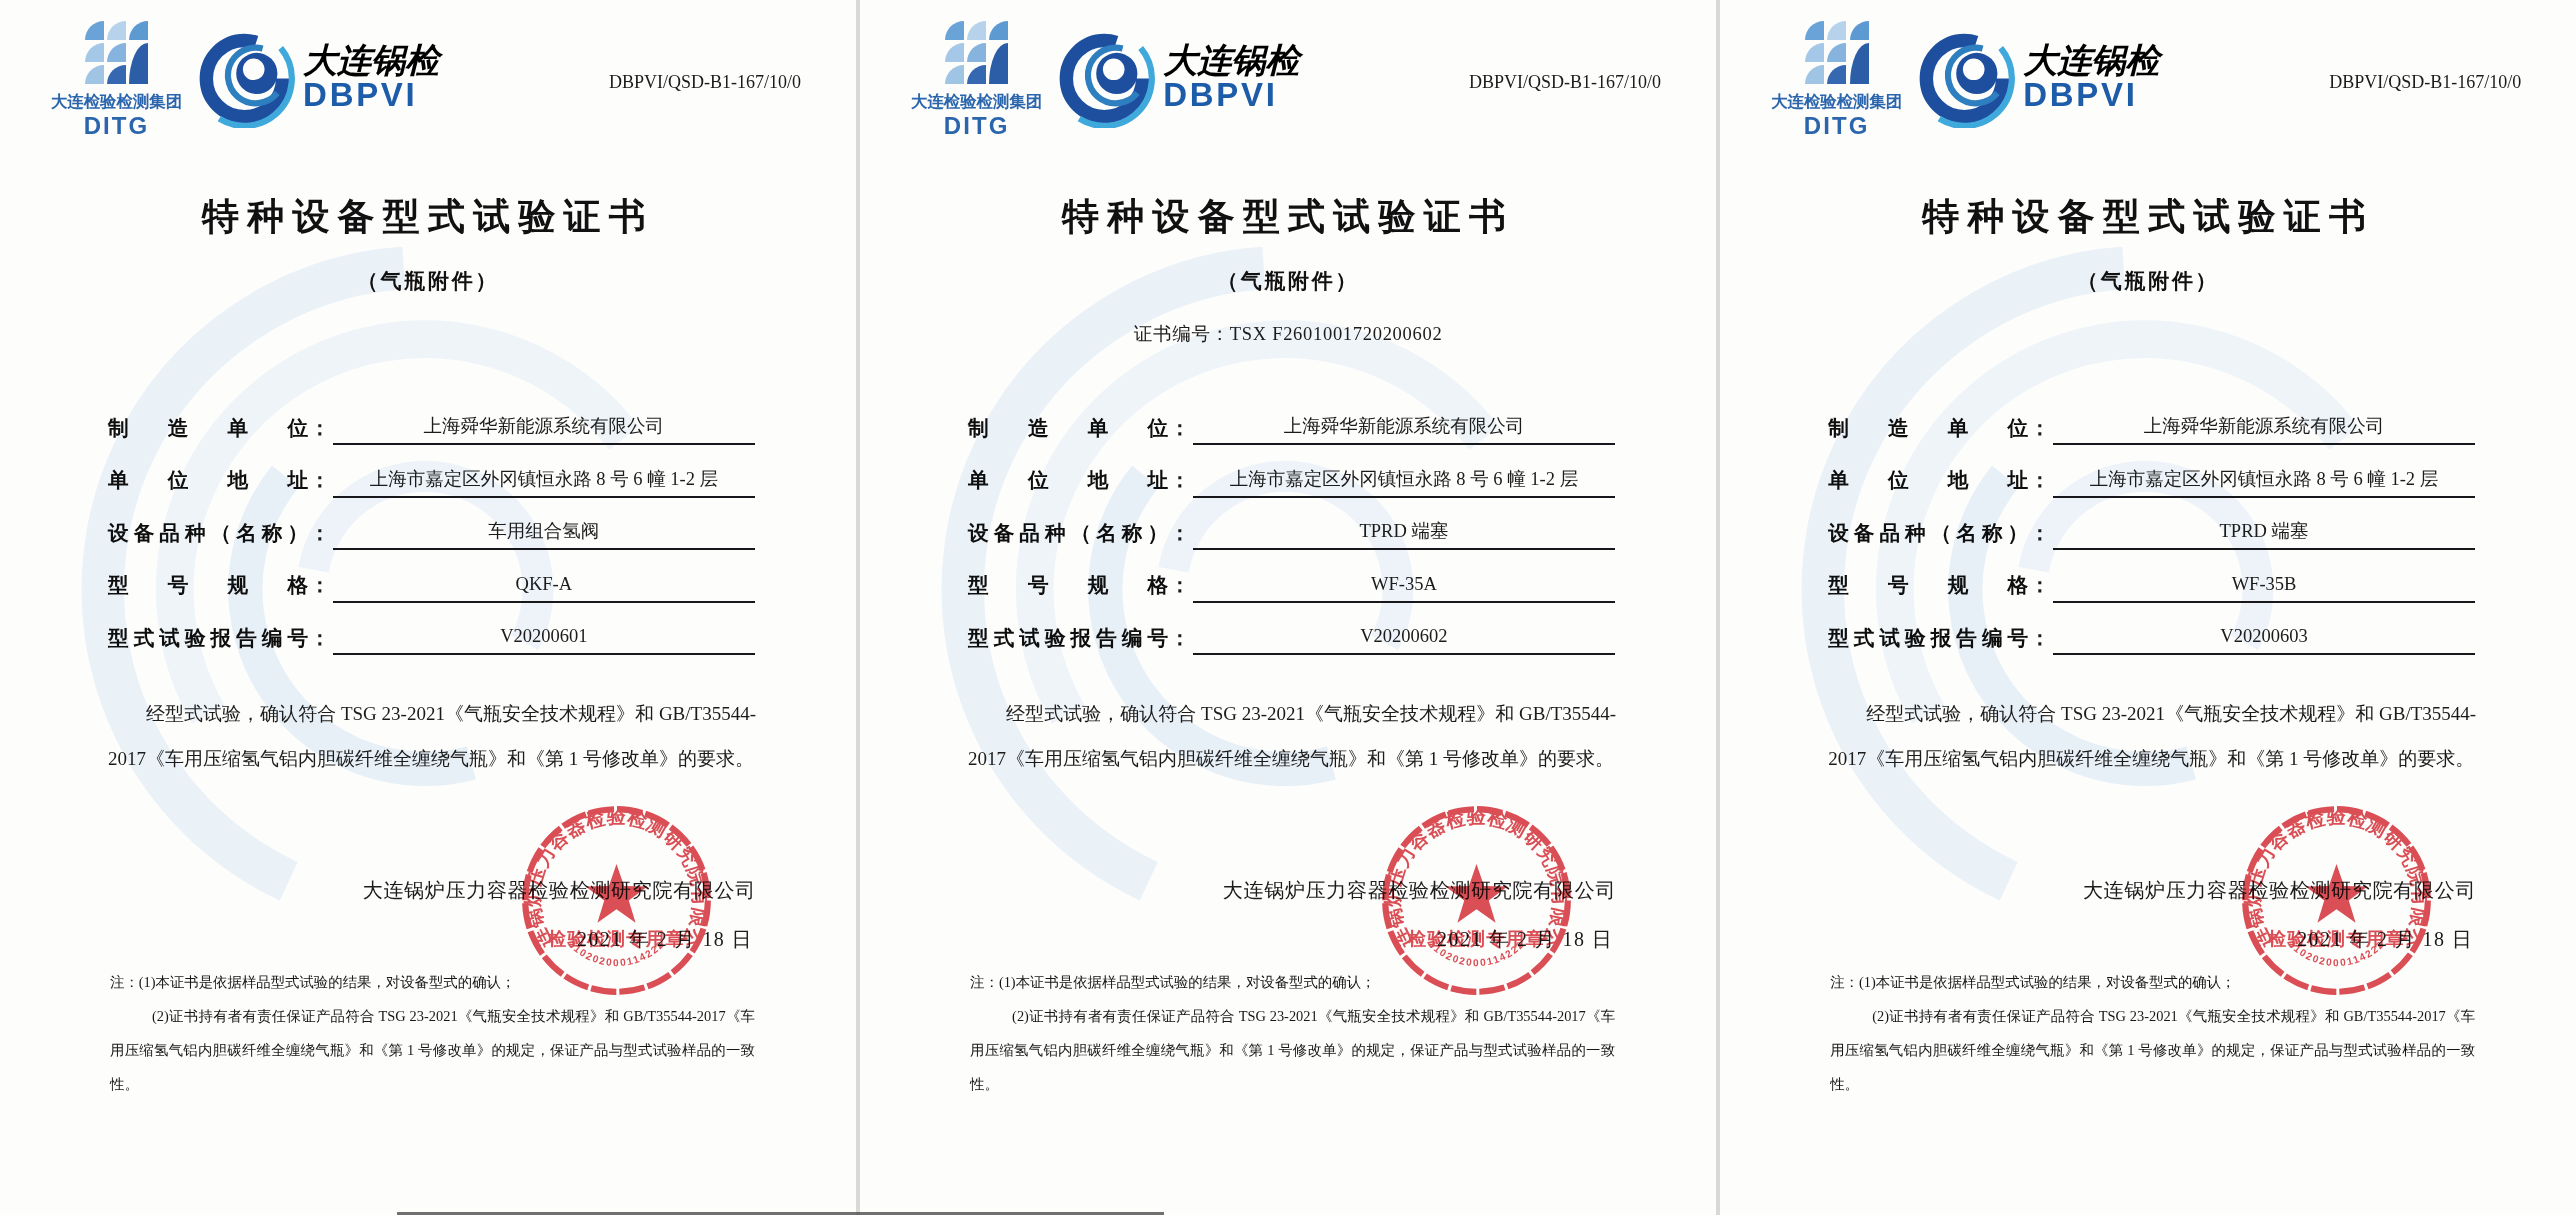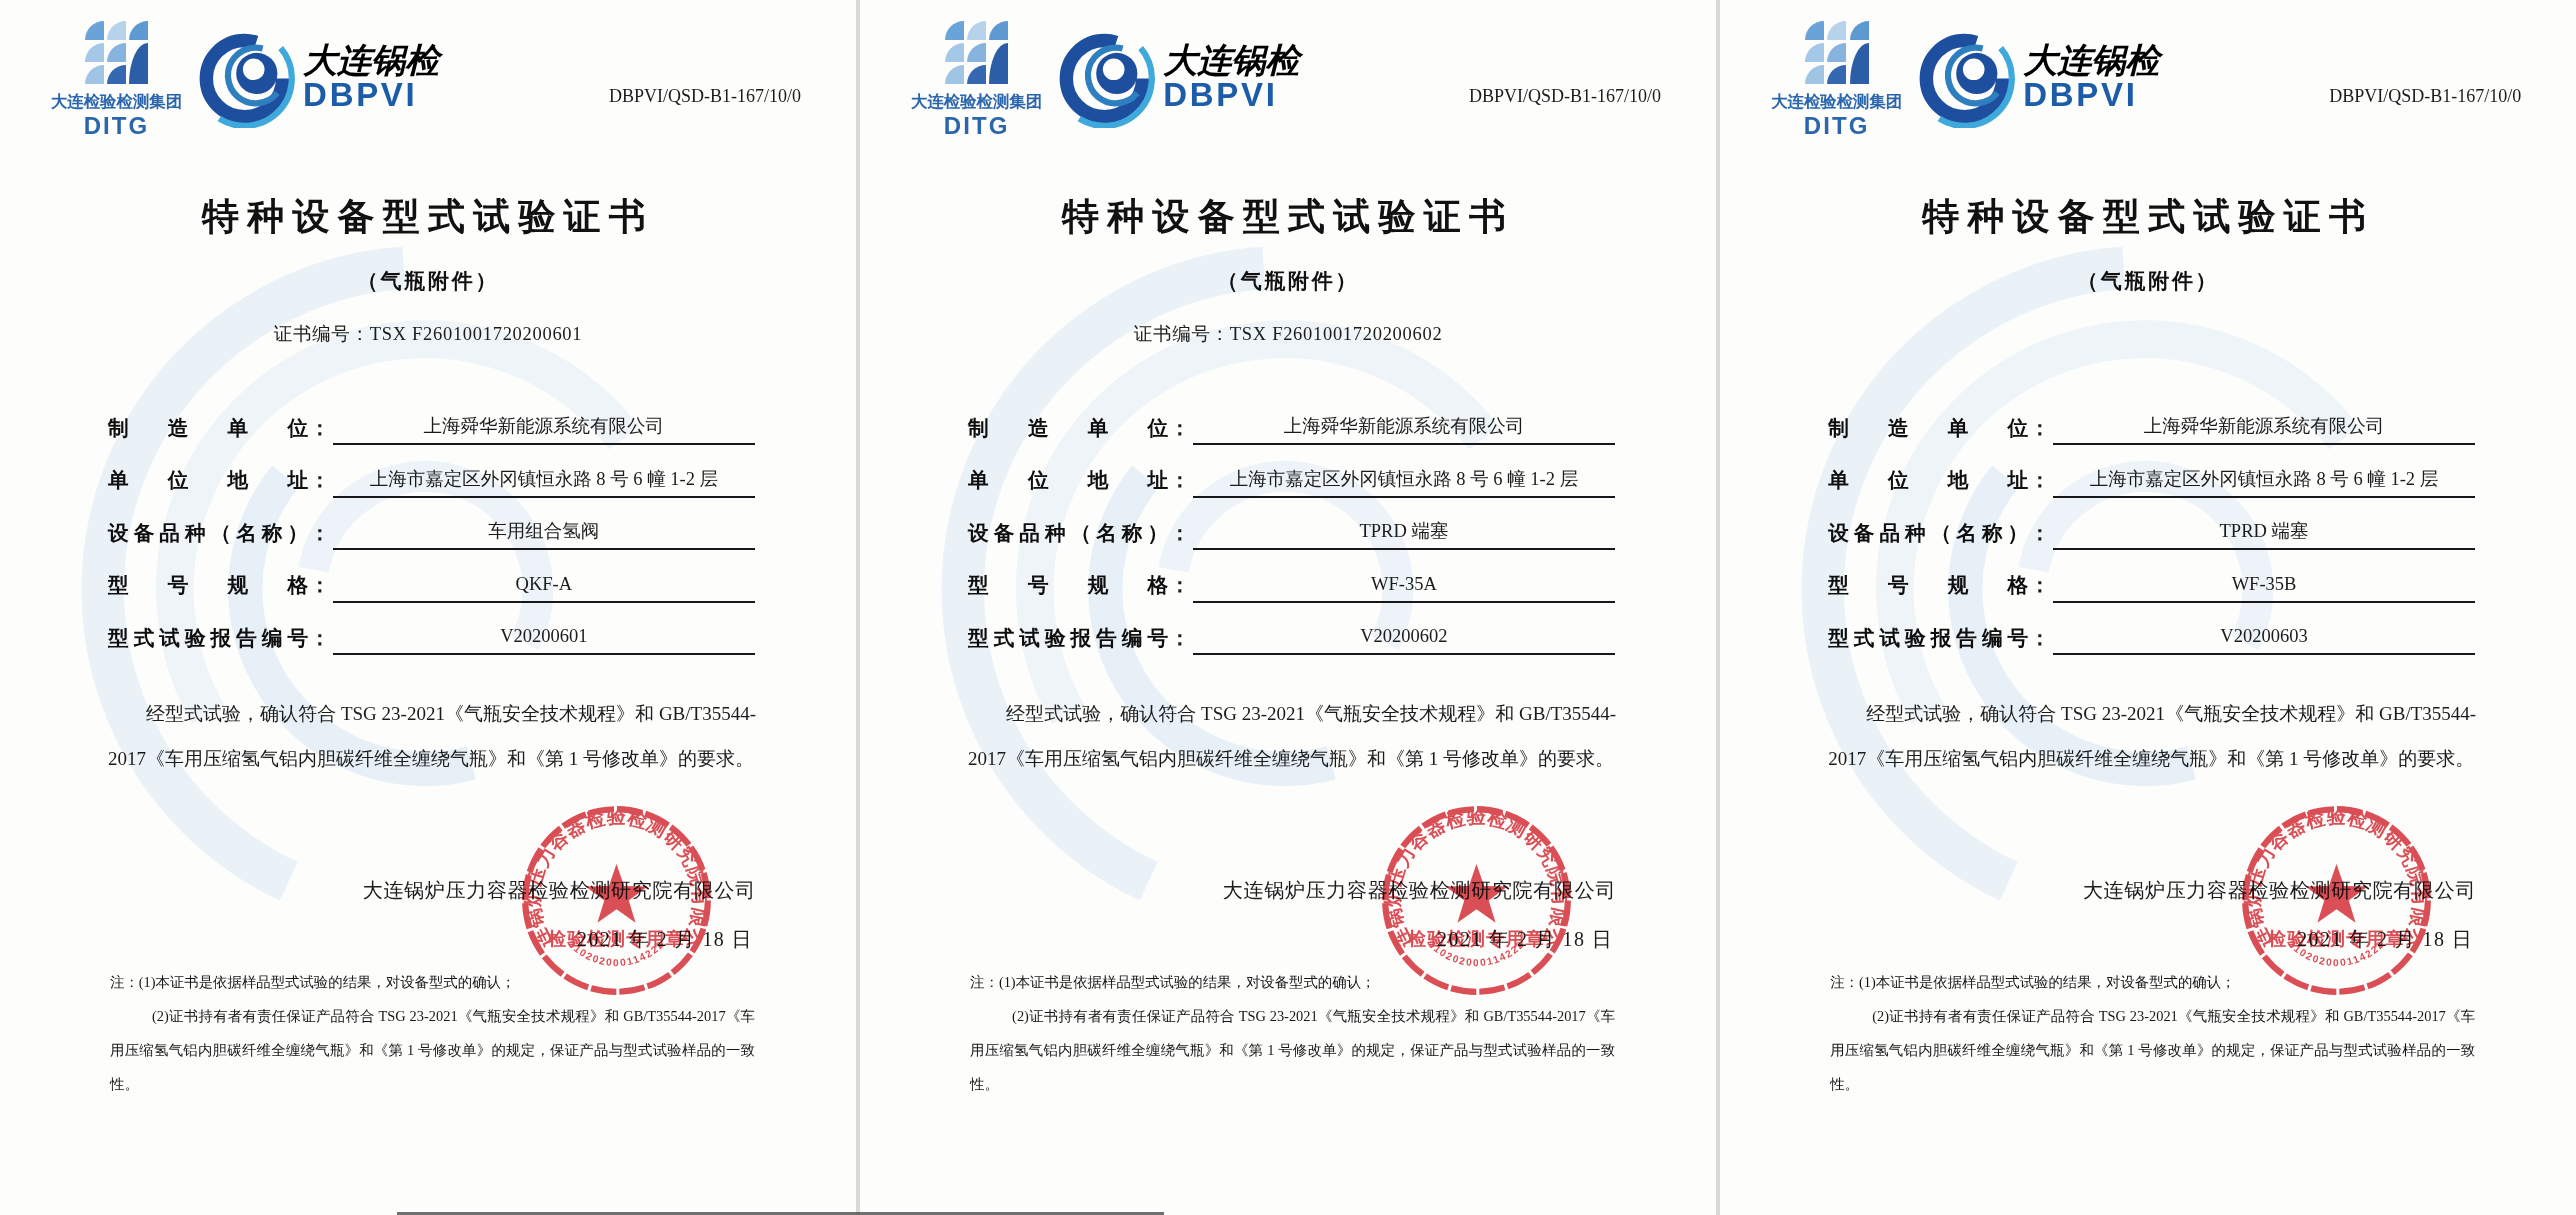--- a/index.html
+++ b/index.html
@@ -19,21 +19,21 @@
   .ditg-grid{display:grid;grid-template-columns:repeat(3,19px);grid-auto-rows:19px;gap:3.4px;justify-content:center;}
   .tile{border-radius:100% 0 0 0;}
   .tile.big{grid-column:3;grid-row:2/4;}
   .ditg-cn{font-family:"Liberation Sans",sans-serif;font-weight:700;color:#2b66ad;font-size:16.4px;margin-top:6.9px;white-space:nowrap;text-align:center;}
   .ditg-en{font-family:"Liberation Sans",sans-serif;font-weight:800;color:#2b66ad;font-size:24px;letter-spacing:2.1px;line-height:1.05;}
   .dbpvi{display:flex;align-items:center;margin-left:9.6px;margin-top:4.1px;}
   .dbpvi-mark{width:103px;height:103px;}
   .dbpvi-text{margin-left:5.5px;}
   .dbpvi-cn{color:#000000;font-size:34px;font-weight:700;font-style:italic;white-space:nowrap;line-height:1.1;}
   .dbpvi-en{color:#1d5ca8;font-family:"Liberation Sans",sans-serif;font-weight:800;font-size:33px;letter-spacing:2.7px;line-height:0.95;}
-  .doc-code{margin-left:auto;margin-top:65px;font-size:18px;white-space:nowrap;}
+  .doc-code{margin-left:auto;margin-top:51px;font-size:18px;white-space:nowrap;}
   
   .title{position:absolute;top:192px;left:0;right:0;text-align:center;
     font-family:"Liberation Sans",sans-serif;font-weight:700;font-size:37px;letter-spacing:8.2px;color:#111;}
   .subtitle{position:absolute;top:267px;left:0;right:0;text-align:center;
     font-family:"Liberation Sans",sans-serif;font-weight:700;font-size:21px;letter-spacing:2.7px;color:#111;}
   .cert-no{position:absolute;top:321px;left:0;right:0;text-align:center;font-size:18.5px;letter-spacing:0.7px;}
   
   .fields{position:absolute;top:411px;left:108px;right:101px;}
   .frow{display:flex;align-items:flex-end;height:34px;margin-bottom:18.5px;justify-content:flex-end;}
   .flabel{width:200px;font-family:"Liberation Sans",sans-serif;font-weight:600;font-size:20.6px;
@@ -105,21 +105,20 @@
           <div class="dbpvi-cn">大连锅检</div>
           <div class="dbpvi-en">DBPVI</div>
         </div>
       </div>
 
       <div class="doc-code">DBPVI/QSD-B1-167/10/0</div>
     </div>
 
     <div class="title">特种设备型式试验证书</div>
     <div class="subtitle">（气瓶附件）</div>
-    <div class="cert-no"><span>证书编号：</span><span>TSX F2601001720200601</span></div>
 
     <div class="fields">
       <div class="frow">
         <div class="flabel">制造单位</div>
         <div class="fcolon">：</div>
         <div class="fline">上海舜华新能源系统有限公司</div>
       </div>
       <div class="frow">
         <div class="flabel">单位地址</div>
         <div class="fcolon">：</div>

